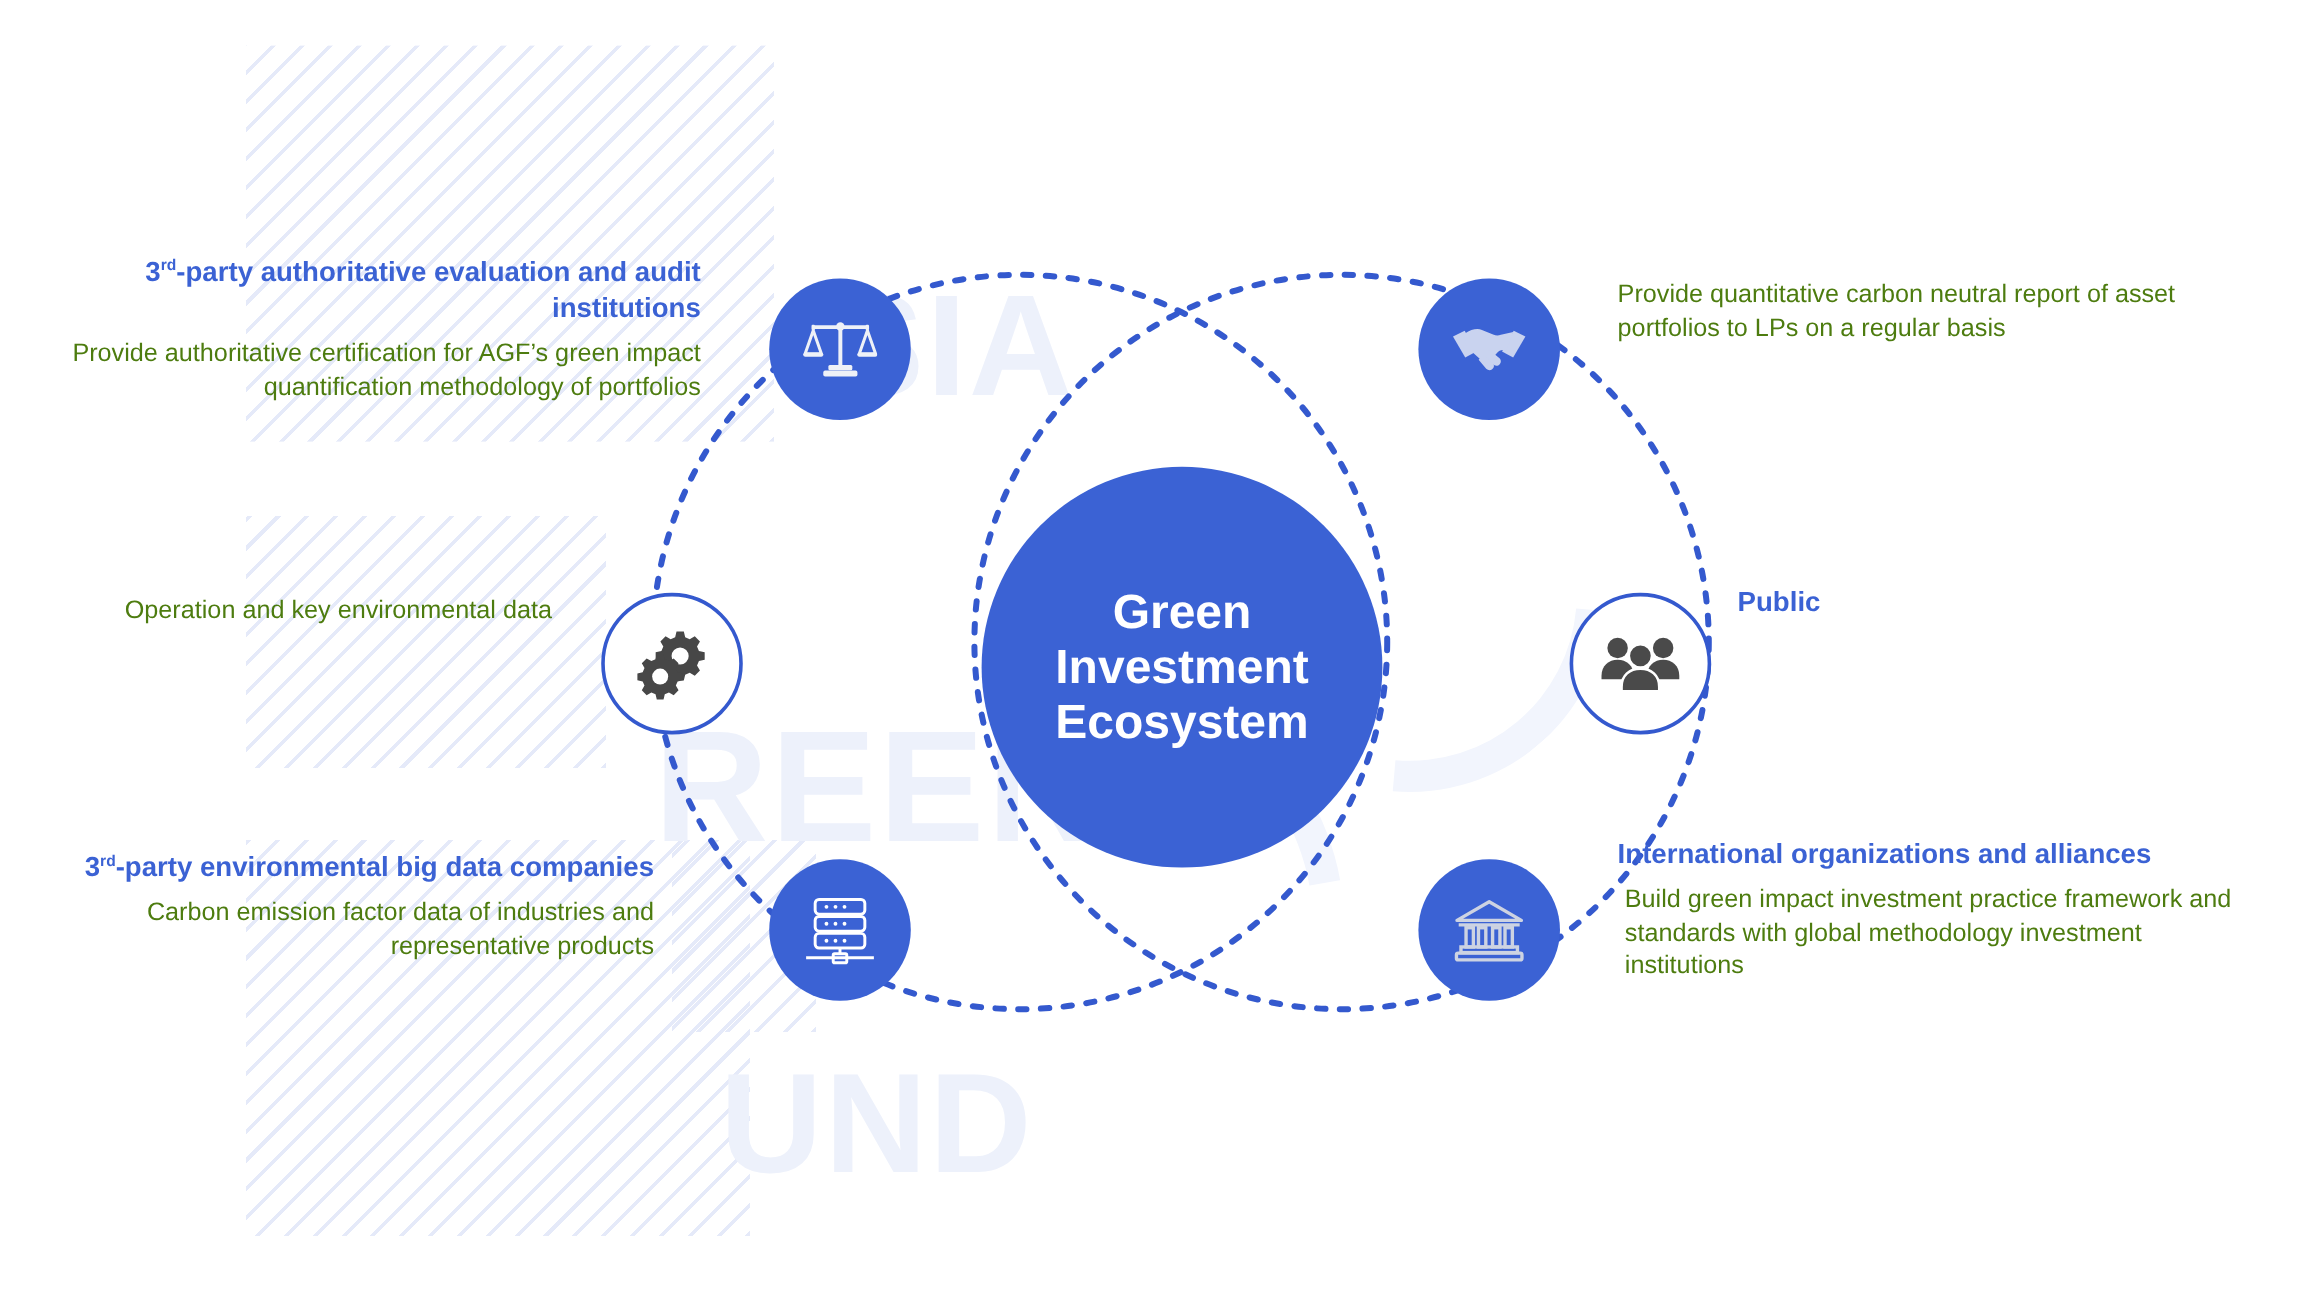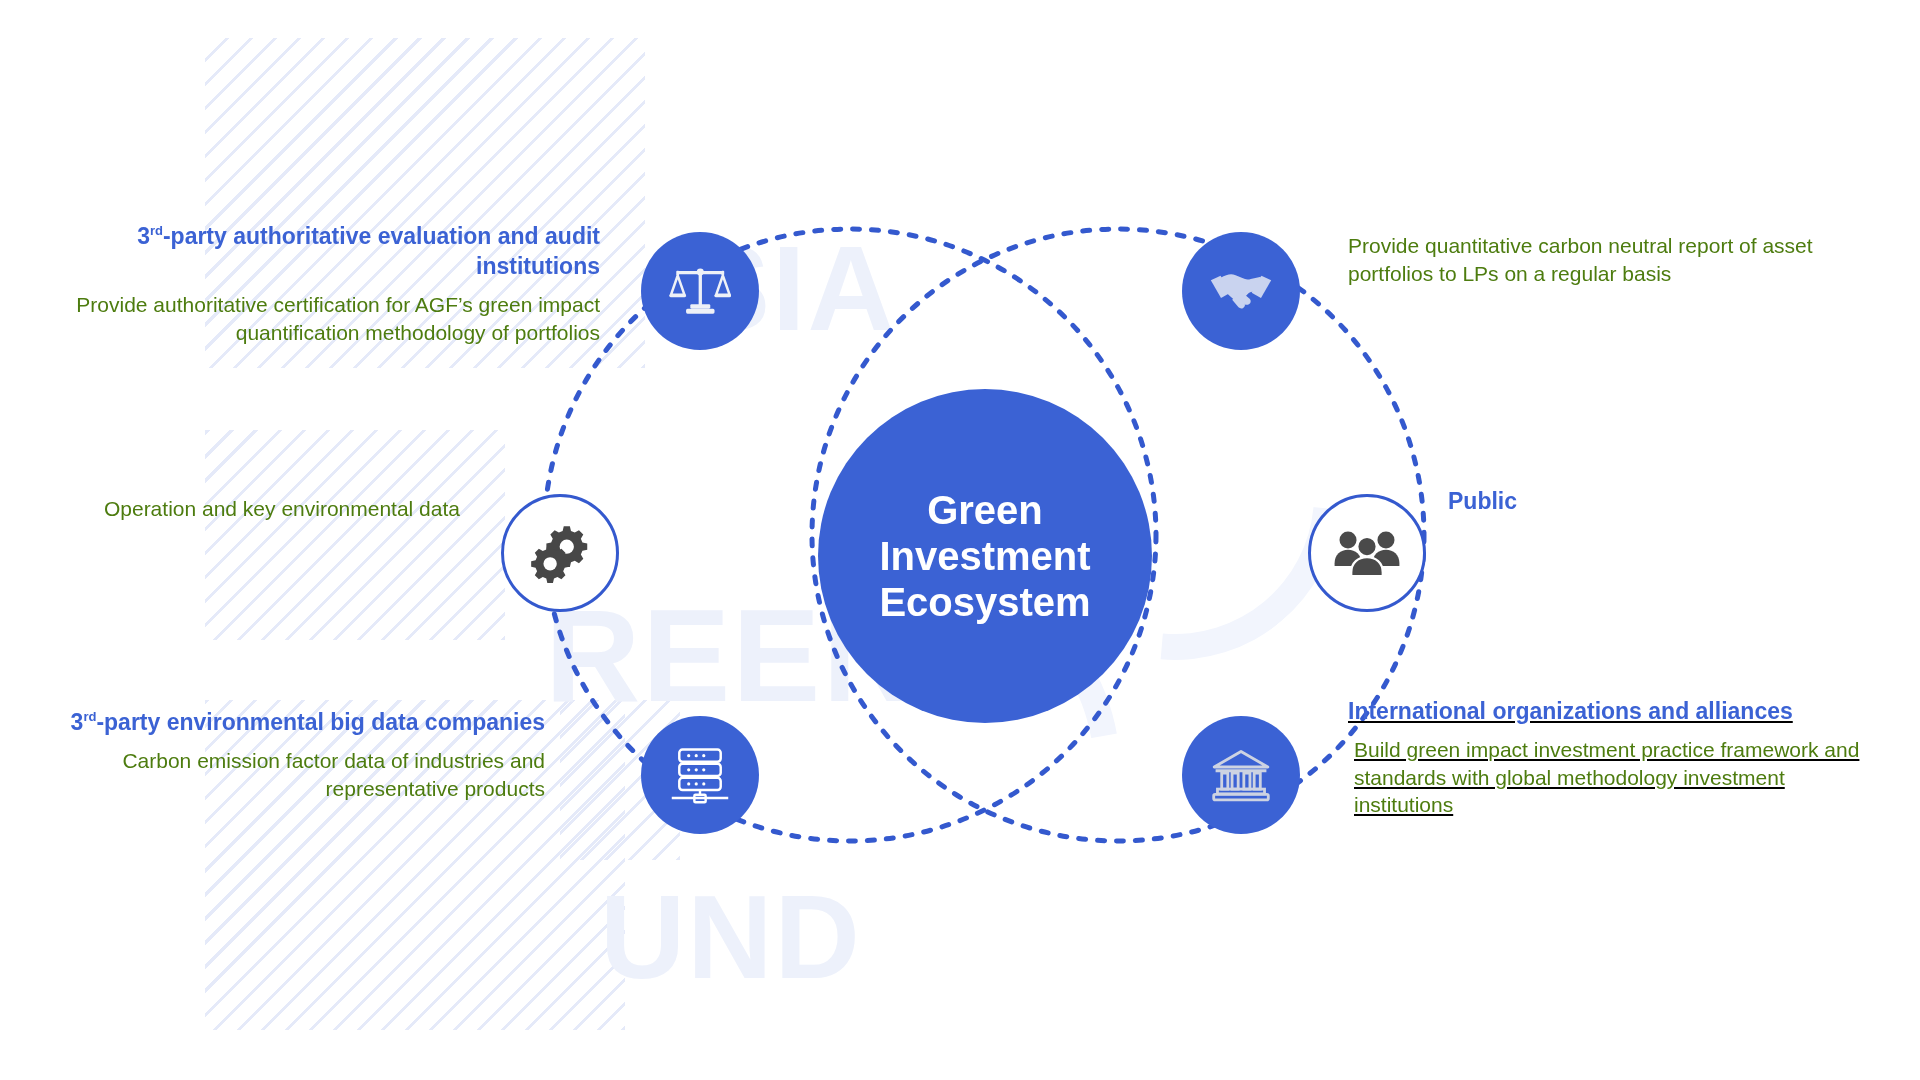--- a/index.html
+++ b/index.html
@@ -102,26 +102,26 @@
   .block p {
     color:#4d7c0f;
     font-size:21px;
     line-height:1.32;
   }
   .block h3 sup { font-size:13px; vertical-align:super; }
 
   .align-right { text-align:right; }
   .align-left  { text-align:left; }
 
-  .blk-eval       { left:40px;   top:212px;  width:560px;margin-top:10px; }
+  .blk-eval       { left:24px;   top:212px;  width:560px; }
   .blk-portfolios { left:40px;   top:495px;  width:420px; }
   .blk-bigdata    { left:40px;   top:708px;  width:505px; }
   .blk-lps        { left:1348px; top:232px;  width:500px; }
   .blk-public     { left:1448px; top:487px;  width:450px; }
-  .blk-intl       { left:1348px; top:697px;  width:540px;text-decoration:underline; }
+  .blk-intl       { left:1348px; top:697px;  width:540px; }
   .blk-public p, .blk-intl p { padding-left:6px; }
 </style>
 </head>
 <body>
 
 <div id="bg-layer">
   <div class="hatch hatch-tl"></div>
   <div class="hatch hatch-ml"></div>
   <div class="hatch hatch-bl"></div>
   <div class="hatch hatch-bm"></div>

